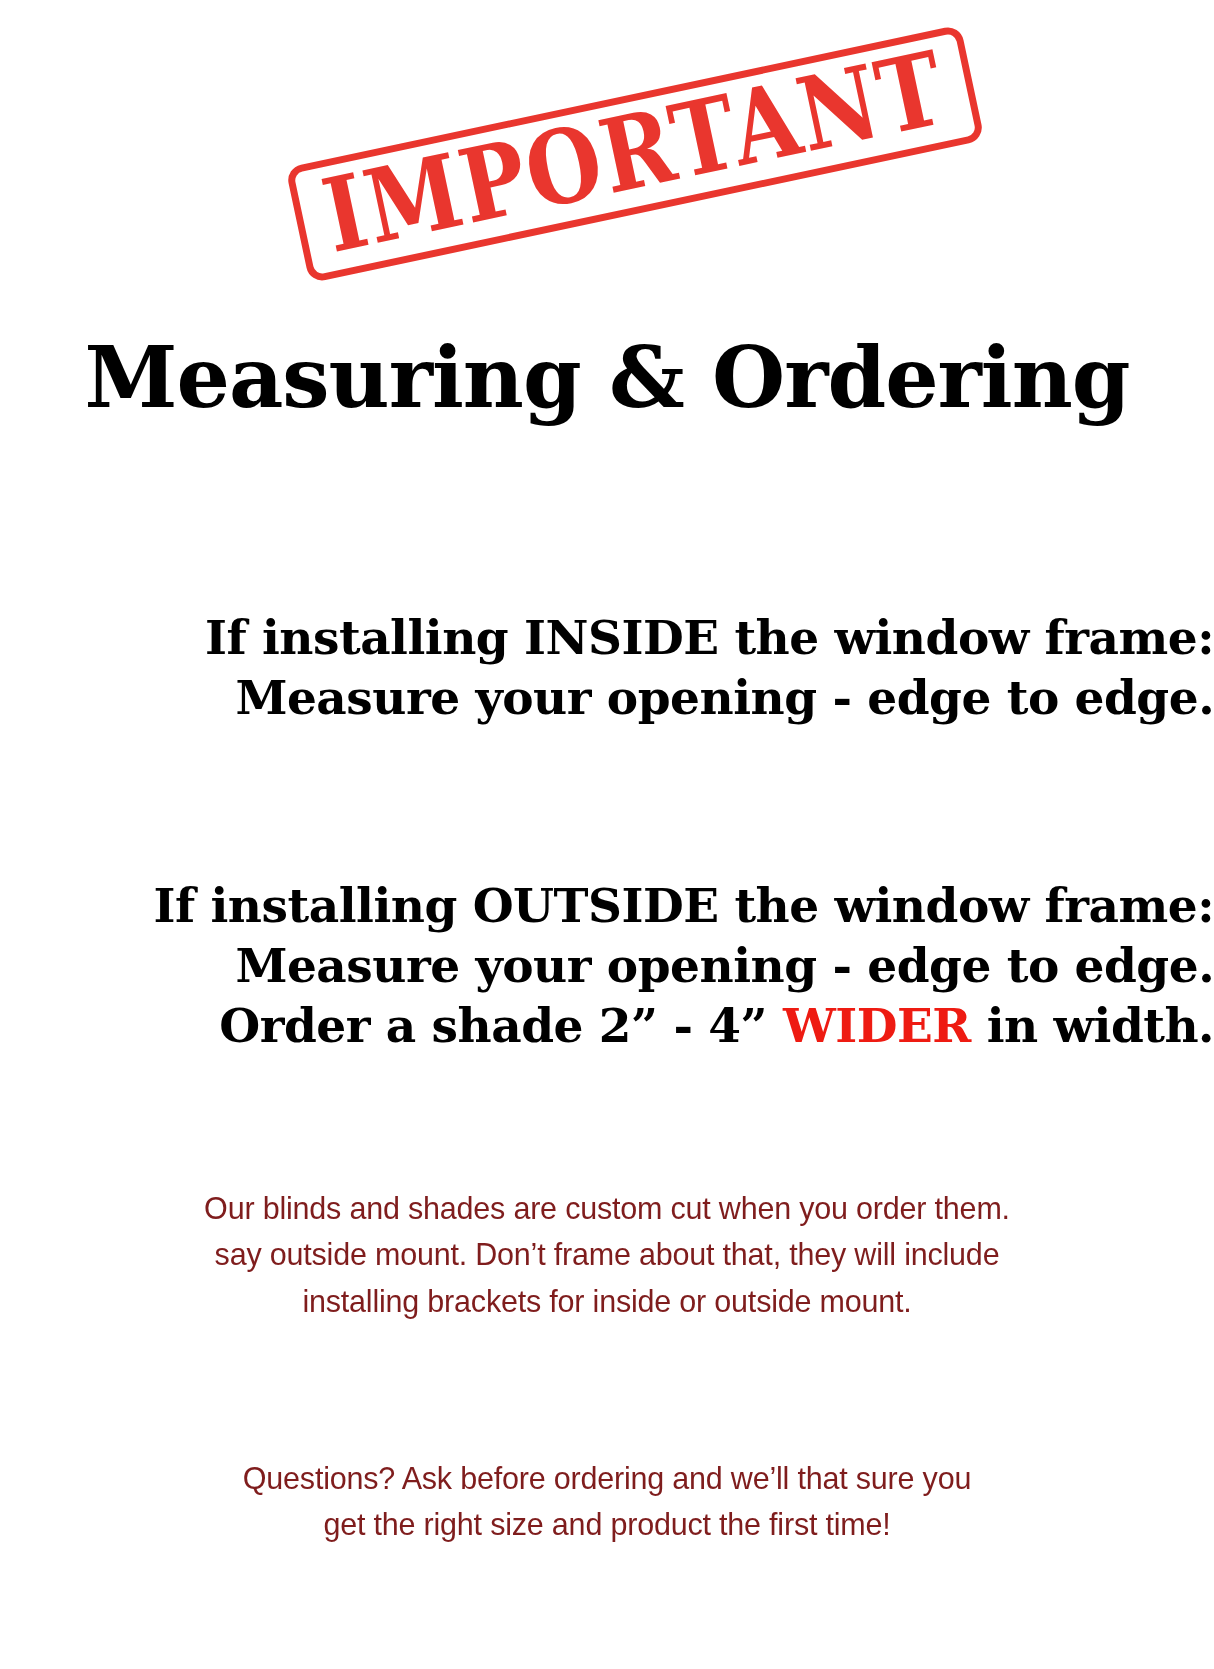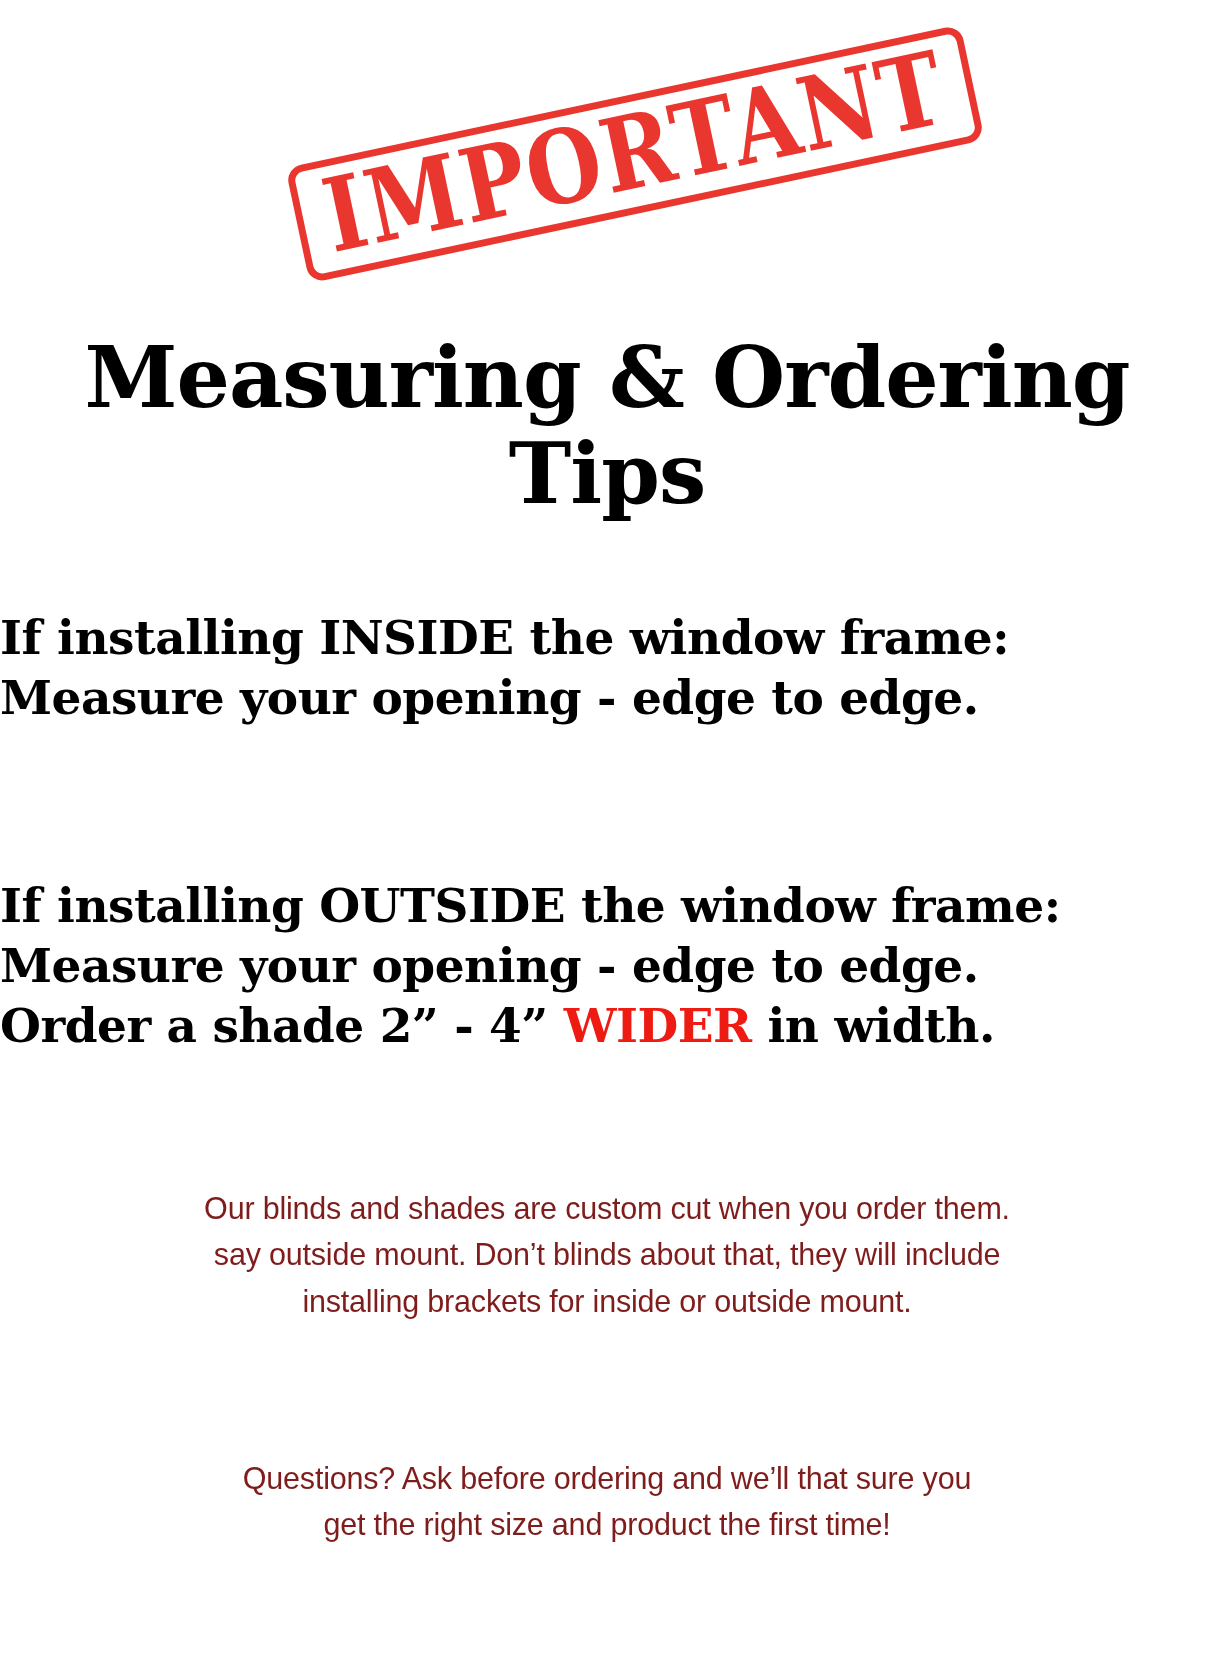--- a/index.html
+++ b/index.html
@@ -60,21 +60,21 @@
     letter-spacing: -1px;
     color: #000000;
   }
   .title .line2 { display: block; }
 
   
   .block {
     position: absolute;
     left: 0;
     width: 100%;
-    text-align: left;
+    text-align: right;
     font-family: "DejaVu Serif", "Liberation Serif", serif;
     font-weight: bold;
     font-size: 47px;
     line-height: 1.28;
     letter-spacing: -0.5px;
   }
   .block-inside  { top: 608px; }
   .block-outside { top: 876px; }
   .block span.line { display: block; white-space: nowrap; }
   .hl { color: #ee1b12; }
@@ -99,36 +99,35 @@
 <body>
 
 <div class="stamp-wrap">
   <div class="stamp">
     <span class="stamp-inner">IMPORTANT</span>
   </div>
 </div>
 
 <div class="title">
   <span class="line1">Measuring &amp; Ordering</span>
-  <span class="line2">Tips</span>
 </div>
 
 <div class="block block-inside">
   <span class="line">If installing INSIDE the window frame:</span>
   <span class="line">Measure your opening - edge to edge.</span>
 </div>
 
 <div class="block block-outside">
   <span class="line">If installing OUTSIDE the window frame:</span>
   <span class="line">Measure your opening - edge to edge.</span>
   <span class="line"><span>Order a shade 2” - 4” </span><span class="hl">WIDER</span><span> in width.</span></span>
 </div>
 
 <div class="fineprint fine-1">
   <span class="line">Our blinds and shades are custom cut when you order them.</span>
-  <span class="line">say outside mount. Don’t blinds about that, they will include</span>
+  <span class="line">say outside mount. Don’t frame about that, they will include</span>
   <span class="line">installing brackets for inside or outside mount.</span>
 </div>
 
 <div class="fineprint fine-2">
   <span class="line">Questions? Ask before ordering and we’ll that sure you</span>
   <span class="line">get the right size and product the first time!</span>
 </div>
 
 </body></html>

